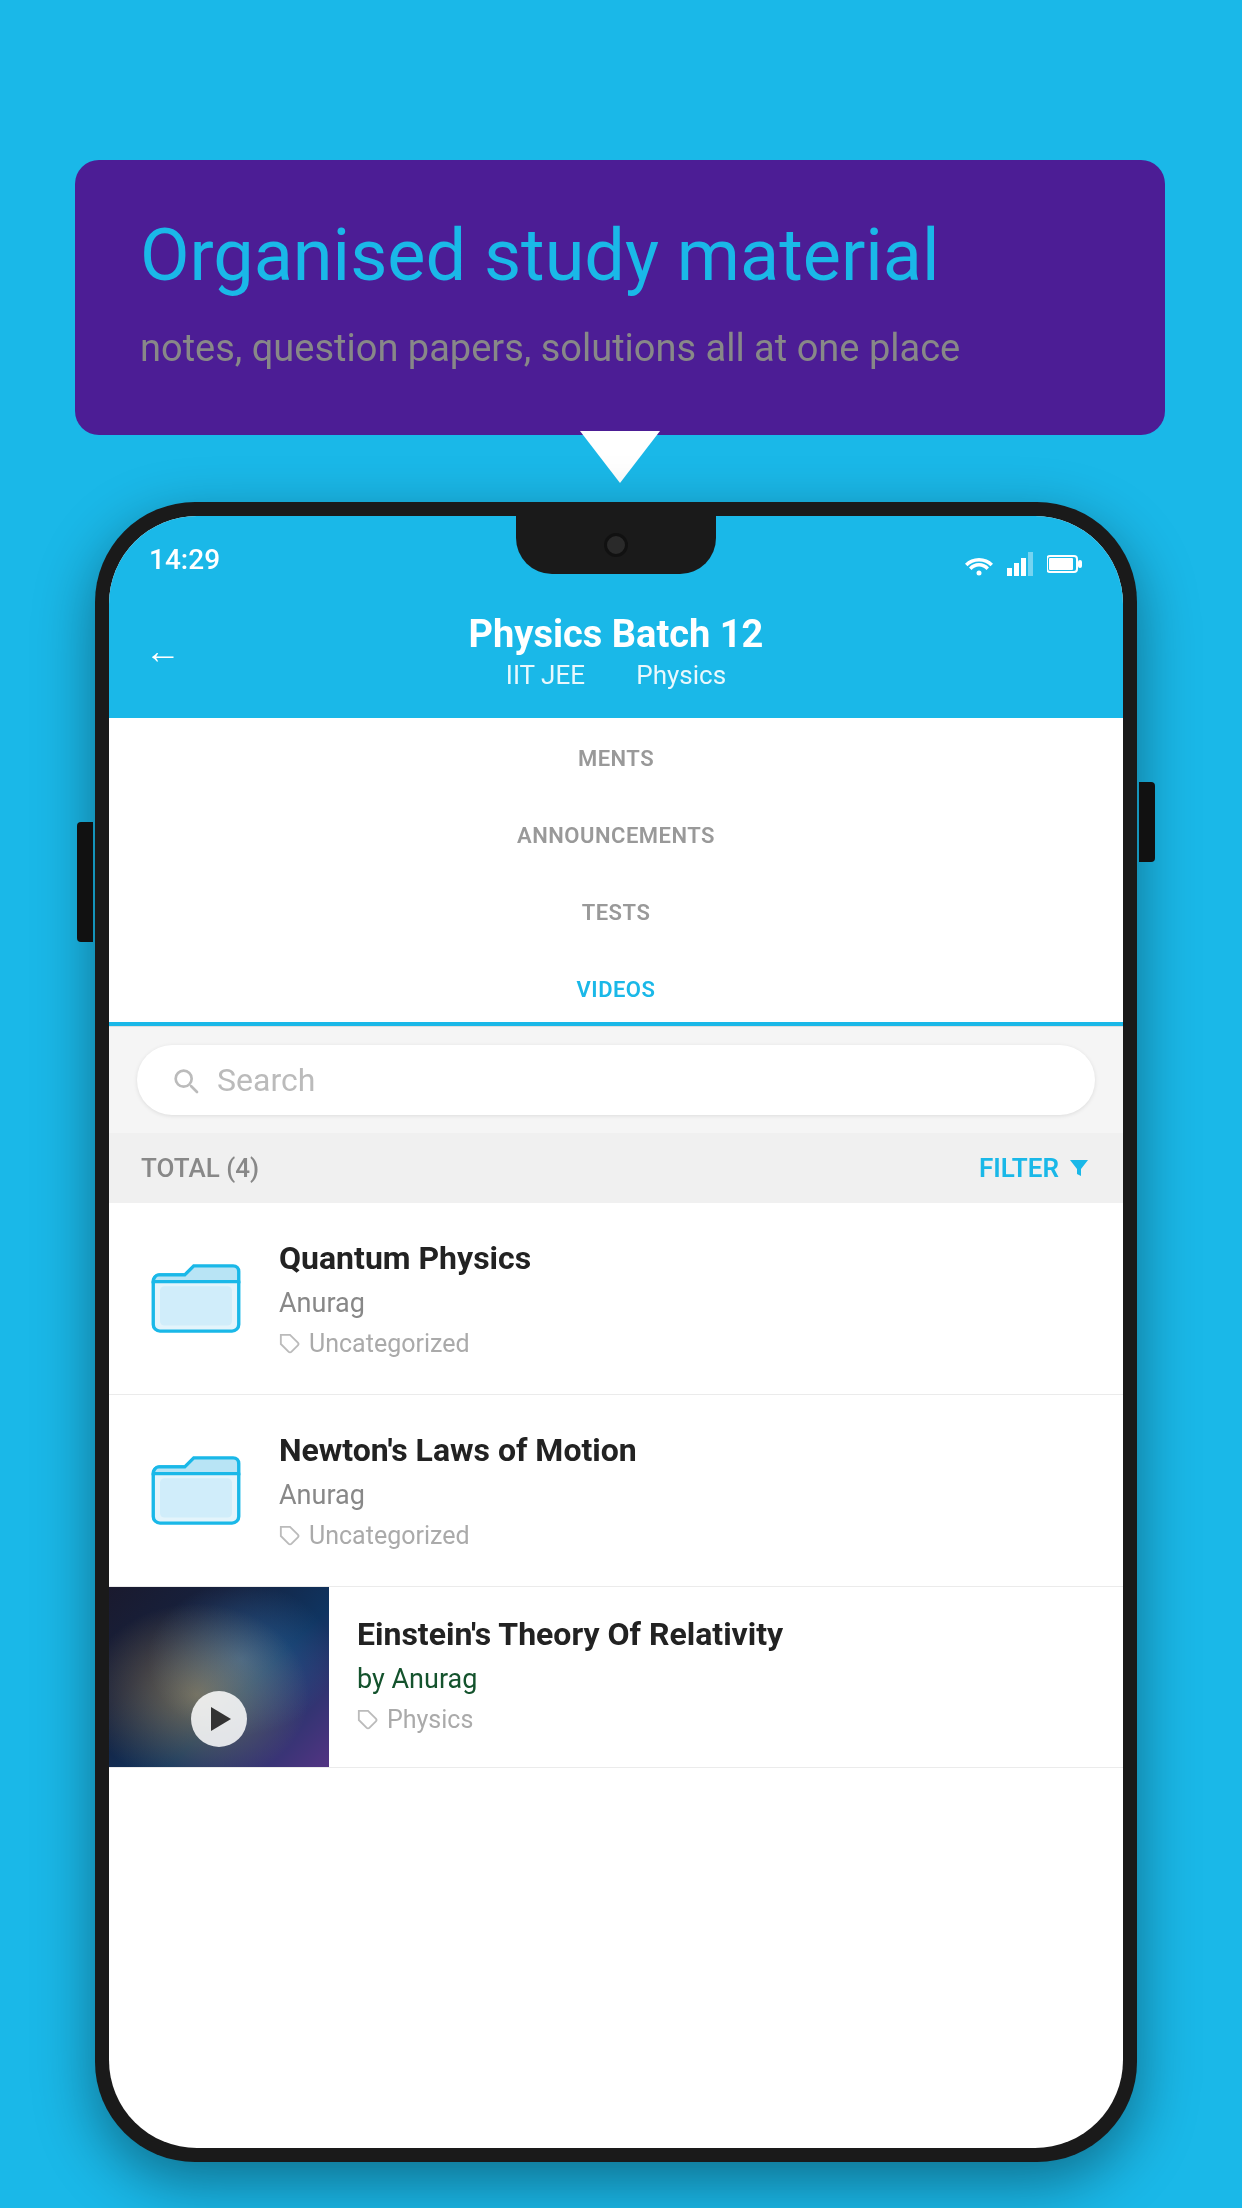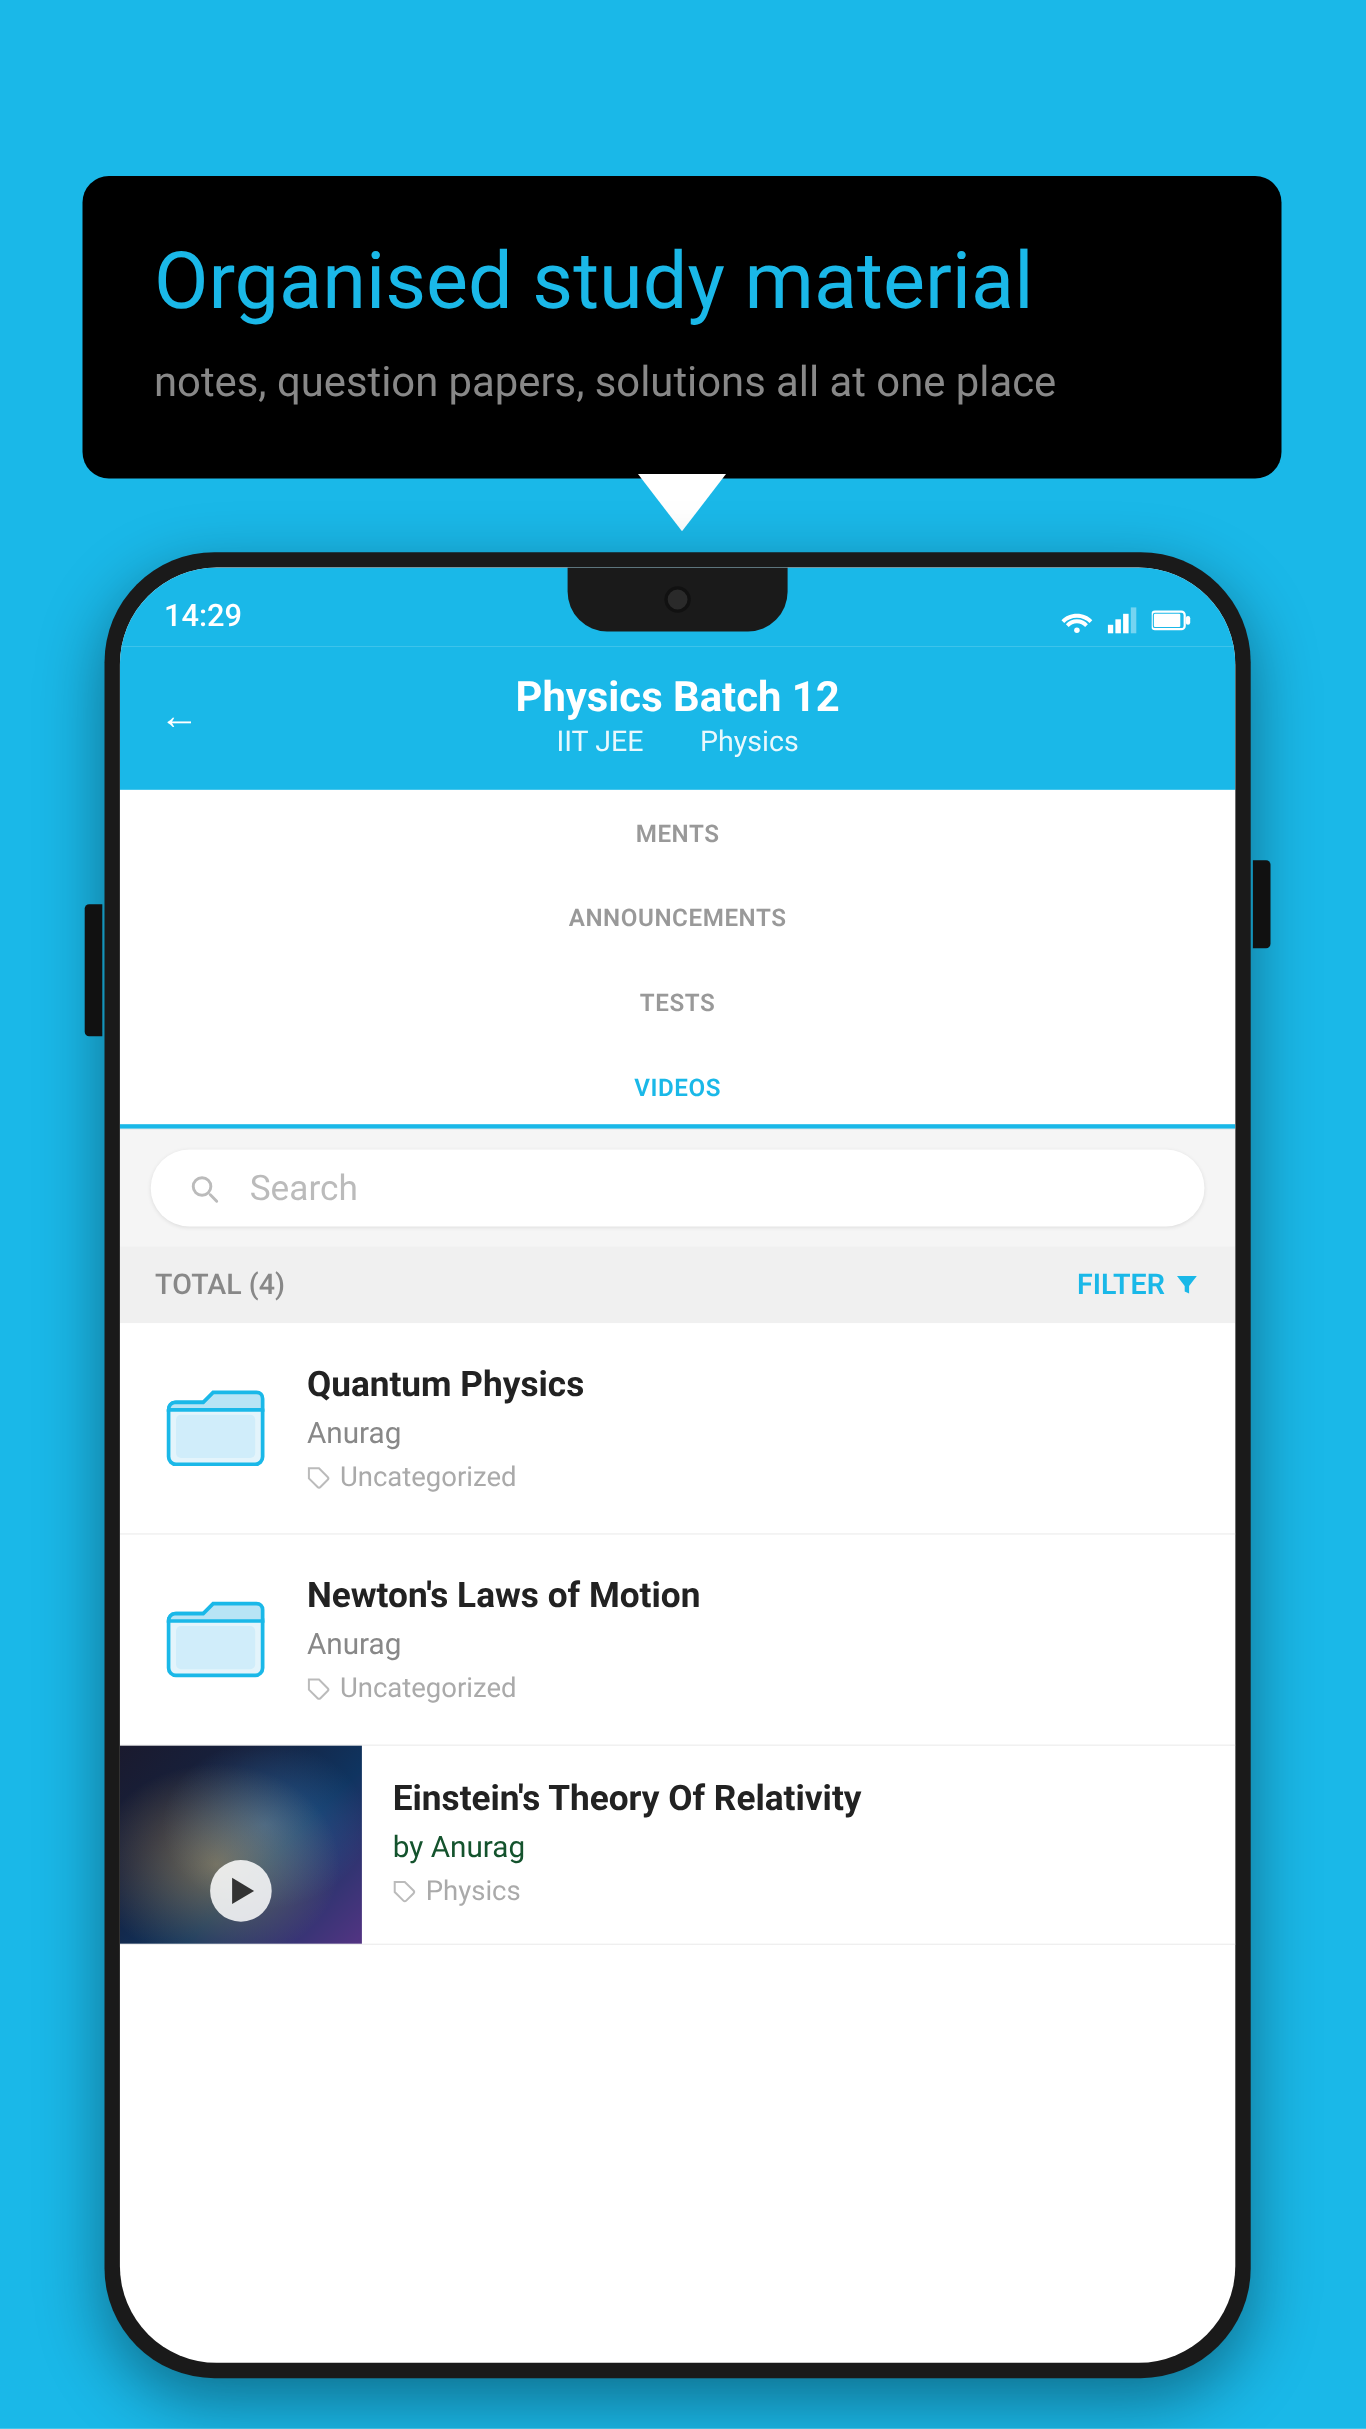--- a/index.html
+++ b/index.html
@@ -15,21 +15,21 @@
 
     
     .speech-bubble-container {
       position: absolute;
       top: 160px;
       left: 75px;
       width: 1090px;
     }
 
     .speech-bubble {
-      background: #000000;
+      background: #4c1d95;
       border-radius: 24px;
       padding: 55px 65px 65px 65px;
       position: relative;
     }
 
     .speech-bubble::after {
       content: '';
       position: absolute;
       bottom: -48px;
       left: 50%;
@@ -230,21 +230,21 @@
       background: #f5f5f5;
       padding: 18px 28px;
     }
 
     .search-input-wrapper {
       background: white;
       border-radius: 40px;
       display: flex;
       align-items: center;
       padding: 16px 32px;
-      gap: 26px;
+      gap: 16px;
       box-shadow: 0 1px 4px rgba(0,0,0,0.1);
     }
 
     .search-placeholder {
       color: #bbb;
       font-size: 32px;
     }
 
     
     .filter-bar {

